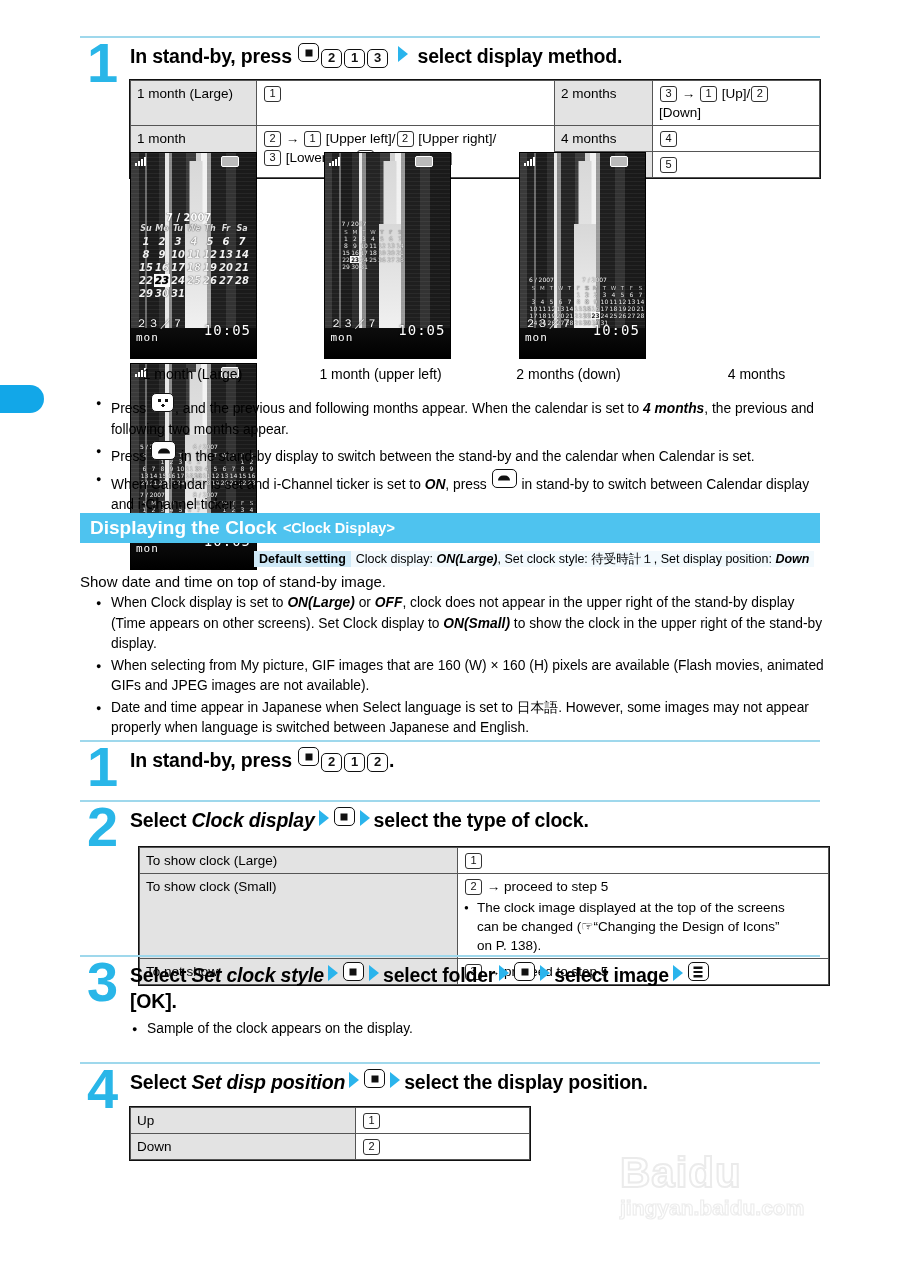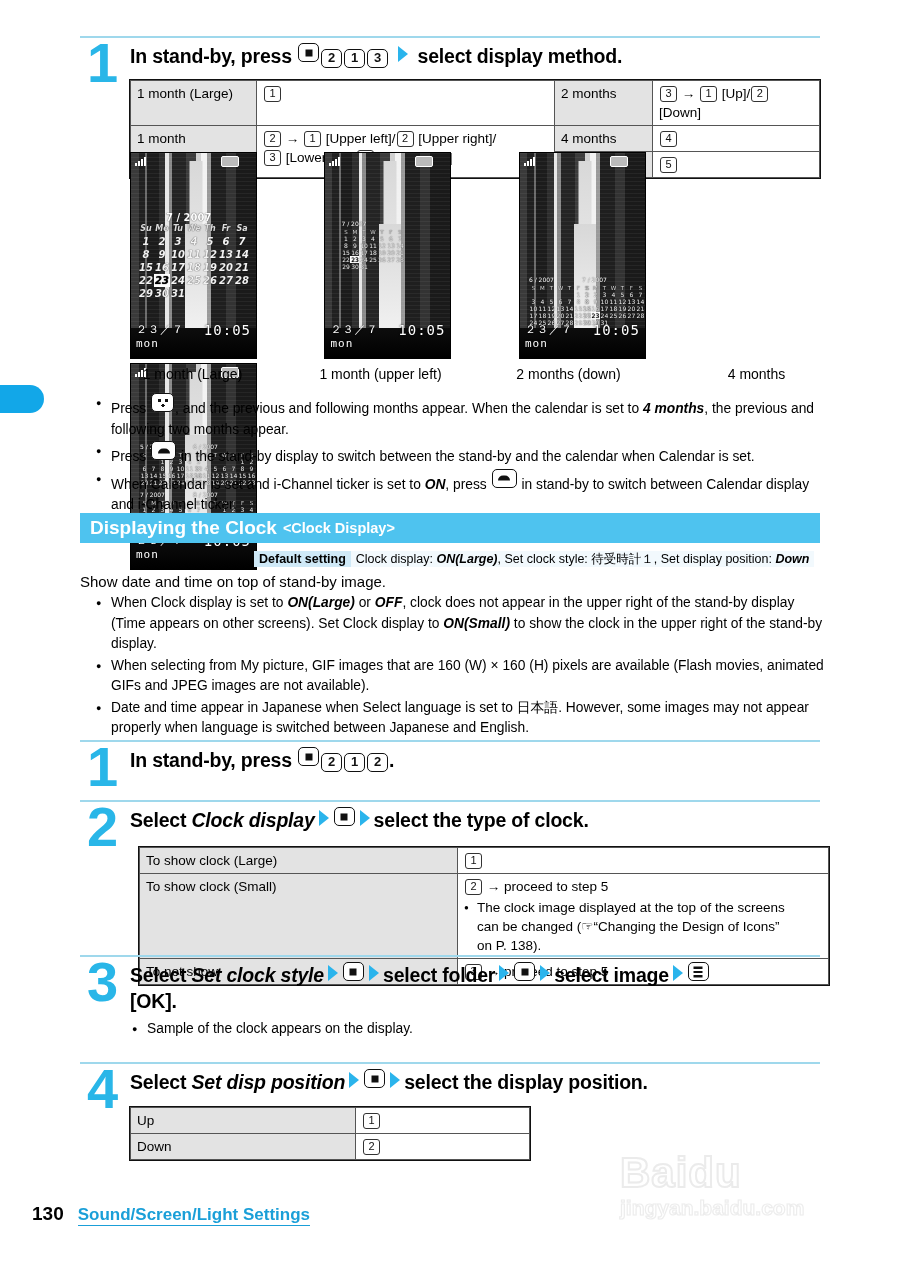--- a/index.html
+++ b/index.html
@@ -134,21 +134,21 @@
       linear-gradient(0deg,#fff 0 9px,transparent 9px) left 10px bottom 0/2px 9px no-repeat;
   }
   .shot .batt{
     position:absolute;right:14px;top:0;width:16px;height:9px;
     border:1px solid #fff;border-radius:2px;background:#bbb;
   }
   .shot .clockrow{
     position:absolute;left:5px;right:5px;bottom:20px;height:16px;
     color:#fff;font-family:"DejaVu Sans Mono",monospace;
     font-size:11px;letter-spacing:1px;
-    display:flex;align-items:flex-start;gap:16px;
+    display:flex;align-items:center;gap:16px;
     text-shadow:0 0 2px #000;
   }
   .shot .clockrow .big{font-size:14px;font-weight:normal;}
   .cal{
     position:absolute;color:#fff;font-size:5px;line-height:6px;
     font-family:"DejaVu Sans",sans-serif;text-shadow:0 0 1px #000;
   }
   .cal table{border-collapse:collapse;}
   .cal td{width:9px;height:7px;text-align:center;padding:0;
     font-size:6px;color:#f2f2f2;}
@@ -925,18 +925,14 @@
       </tbody>
         </table>
     </div>
   </div>
 
   <div class="wm">
     <div class="l1">Baidu</div>
     <div class="l2">jingyan.baidu.com</div>
   </div>
 
-  <div class="footer">
-    <span class="pgnum">130</span>
-    <span class="pglink">Sound/Screen/Light Settings</span>
-  </div>
 
 </div>
 
 </body></html>

